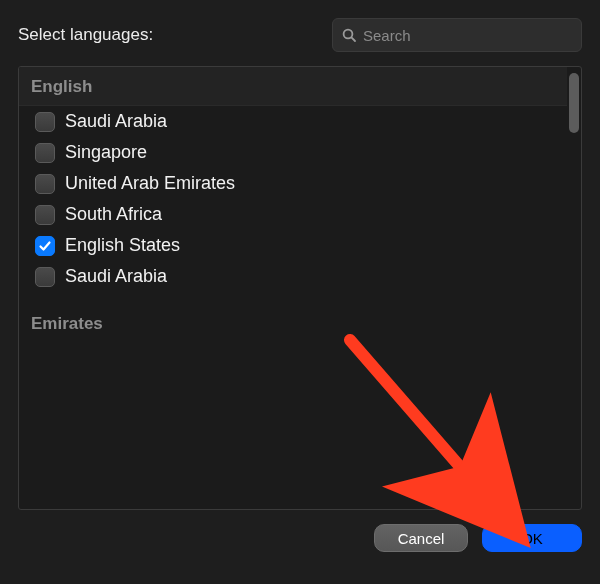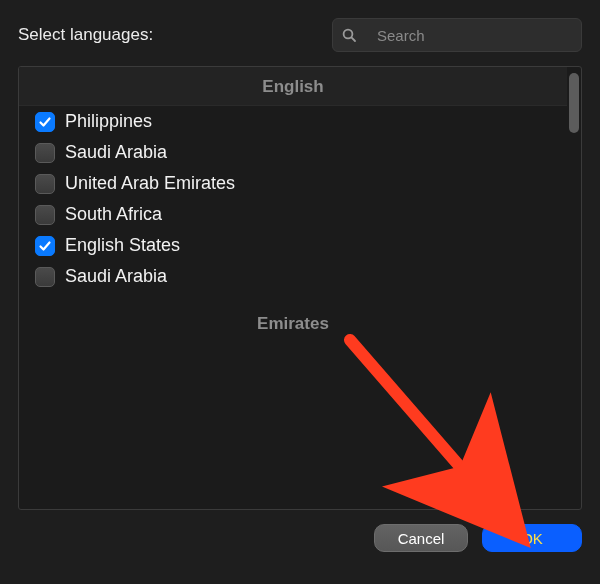--- a/index.html
+++ b/index.html
@@ -14,21 +14,21 @@
   .window { width: 600px; height: 568px; padding: 18px 18px 16px 18px; display: flex; flex-direction: column; }
   .top-row { display: flex; align-items: center; justify-content: space-between; margin-bottom: 14px; }
   .title { font-size: 17px; color: #ececec; }
   .search-wrap {
     width: 250px; height: 28px;
     background: #2d2d2d;
     border: 1px solid #3a3a3a;
     border-radius: 6px;
     display: flex; align-items: center;
     padding: 16px 8px;
-    gap: 20px;
+    gap: 6px;
   }
   .search-wrap svg { flex: none; }
   .search-wrap input {
     flex: 1; background: transparent; border: none; outline: none;
     color: #ddd; font-size: 15px;
   }
   .search-wrap input::placeholder { color: #8a8a8a; }
 
   .list-container {
     flex: 1;
@@ -43,21 +43,20 @@
     overflow: hidden;
     padding-right: 14px;
   }
   .group-header {
     font-size: 17px;
     font-weight: 600;
     color: #8d8d8d;
     padding: 10px 12px 8px 12px;
     background: #232323;
     border-bottom: 1px solid #2a2a2a;
-    text-align: center;
   }
   .group-header.plain {
     background: transparent;
     border-bottom: none;
     padding-top: 22px;
   }
   .item-row {
     display: flex; align-items: center;
     gap: 10px;
     padding: 5px 12px 5px 16px;
@@ -98,21 +97,21 @@
     cursor: pointer;
     user-select: none;
   }
   .btn-default {
     background: linear-gradient(#636363, #575757);
     color: #fff;
     border: 1px solid #6d6d6d;
   }
   .btn-primary {
     background: #0a5fff;
-    color: #fde047;
+    color: #000000;
     border: 1px solid #0a5fff;
     min-width: 100px;
   }
 
   .arrow-overlay {
     position: absolute;
     pointer-events: none;
   }
 </style>
 </head>
@@ -130,30 +129,26 @@
       <input type="text" placeholder="Search" style="">
     </div>
   </div>
 
   <div class="list-container">
     <div class="list-scroll">
 
       <div class="group-header">English</div>
 
       <div class="item-row">
-        <div class="checkbox checked">
-          <svg width="14" height="14" viewBox="0 0 14 14">
-              <path d="M2.5 7.5 L5.5 10.5 L11.5 3.5" stroke="#fff" stroke-width="2.2" fill="none" stroke-linecap="round" stroke-linejoin="round"></path>
-            </svg>
-        </div>
-        <span>Philippines</span>
+        <div class="checkbox unchecked"></div>
+        <span>Saudi Arabia</span>
       </div>
       <div class="item-row">
         <div class="checkbox unchecked"></div>
-        <span>Saudi Arabia</span>
+        <span>Singapore</span>
       </div>
       <div class="item-row">
         <div class="checkbox unchecked"></div>
         <span>United Arab Emirates</span>
       </div>
       <div class="item-row">
         <div class="checkbox unchecked"></div>
         <span>South Africa</span>
       </div>
       <div class="item-row">

